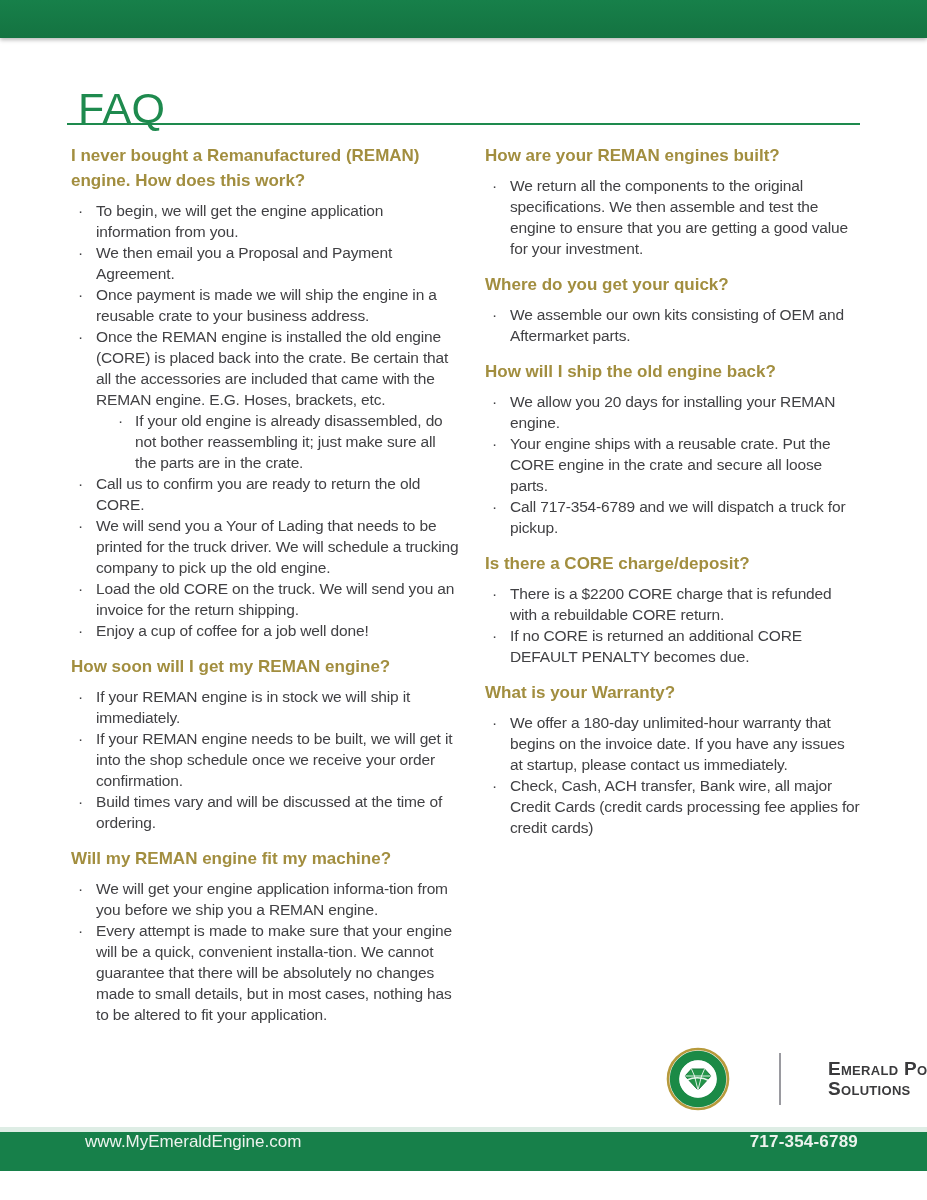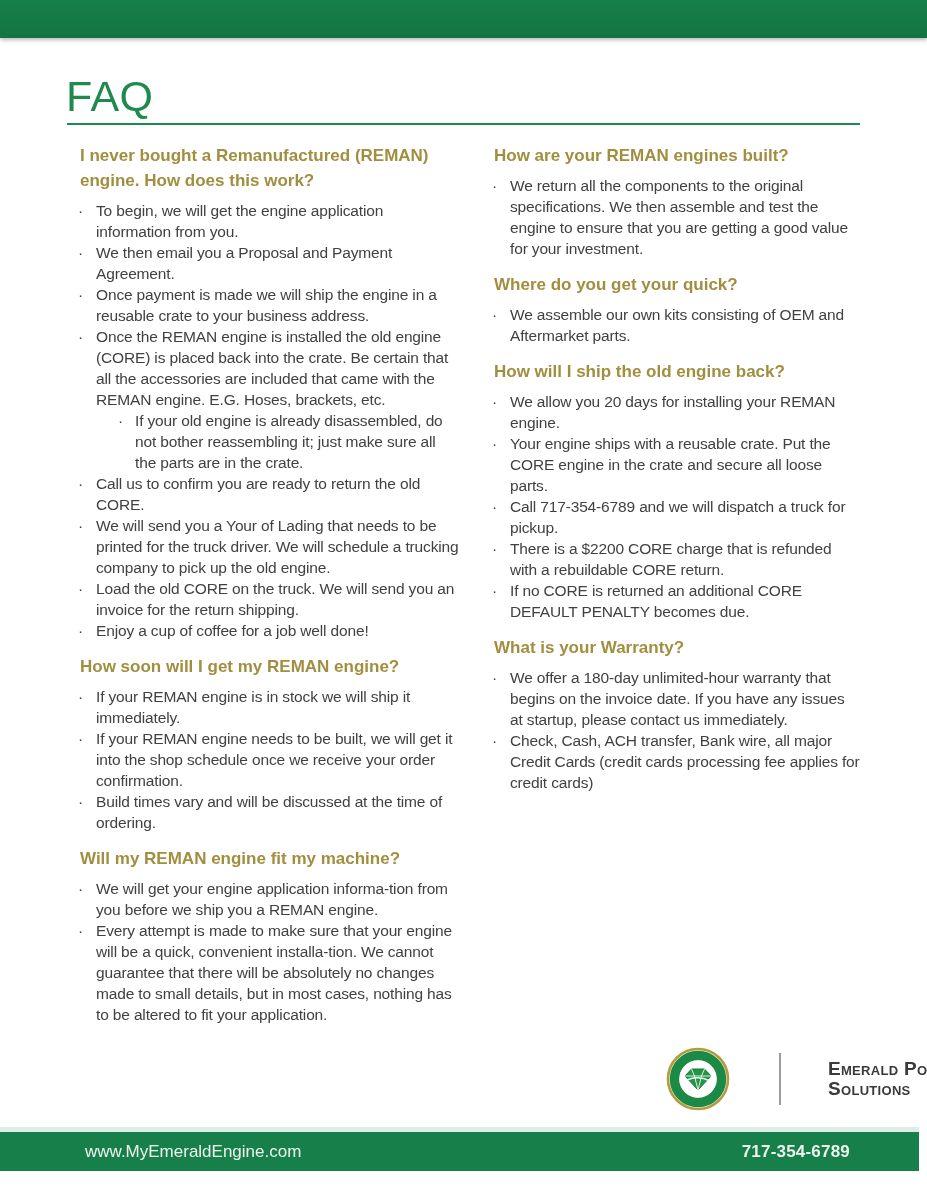--- a/index.html
+++ b/index.html
@@ -7,38 +7,38 @@
     position:relative;width:927px;height:1200px;background:#ffffff;overflow:hidden;
     font-family:"Liberation Sans","DejaVu Sans",sans-serif;
     color:var(--body-text,#414144);
   }
   .top-bar{
     position:absolute;top:0;left:0;right:0;height:38px;
     background:linear-gradient(var(--brand-green,#17804A),#147341);
     box-shadow:0 2px 4px rgba(0,0,0,.28);
   }
   .page-title{
-    position:absolute;left:66px;top:74px;margin:0;
+    position:absolute;left:66px;top:74px;margin:12px;
     font-size:43px;line-height:44px;font-weight:400;letter-spacing:.5px;
     color:var(--title-green,#1E8A4E);
   }
   .title-rule{
     position:absolute;left:67px;top:123px;width:793px;height:2px;
     background:var(--title-green,#1E8A4E);
   }
   .columns{
     position:absolute;left:67px;top:141px;width:794px;
     display:flex;gap:22px;align-items:flex-start;
   }
   .col{flex:0 0 auto;}
   .col-left{width:392px;}
   .col-right{width:380px;}
   .faq-section{margin:0;}
   .faq-heading{
-    margin:13px 13px 7px;font-size:17px;line-height:25px;font-weight:700;
+    margin:13px 4px 7px;font-size:17px;line-height:25px;font-weight:700;
     color:var(--heading-gold,#A28E3F);
   }
   .faq-section:first-child .faq-heading{margin-top:2px;}
   .faq-list{
     list-style:none;margin:0;padding:0;
     font-size:15.5px;line-height:21px;letter-spacing:-0.15px;
     color:var(--body-text,#414144);
   }
   .faq-item{display:grid;grid-template-columns:18px 1fr;padding-left:11px;}
   .faq-item .dot{text-align:left;}
@@ -49,23 +49,23 @@
   }
   .logo-divider{
     width:2px;height:52px;background:var(--divider-gray,#9A9AA0);
     margin:0 11px 0 13px;
   }
   .wordmark{
     font-variant:small-caps;font-weight:700;font-size:19px;line-height:20px;
     letter-spacing:.3px;color:var(--wordmark-gray,#3A3A3C);white-space:nowrap;
   }
   .footer{
-    position:absolute;left:0;right:8px;top:1132px;height:39px;
+    position:absolute;left:0;right:0;top:1132px;height:39px;
     background:var(--brand-green,#17804A);
-    display:flex;align-items:center;justify-content:space-between;
+    display:flex;align-items:flex-start;justify-content:space-between;
     box-sizing:border-box;padding:0 69px 0 85px;
     color:var(--footer-text,#EDF3EE);font-size:17px;
   }
   .footer::before{
     content:"";position:absolute;top:-5px;left:0;right:0;height:5px;
     background:rgba(23,128,74,.14);
   }
   .footer-phone{font-weight:700;letter-spacing:.2px;margin-left:38px;}
 </style>
 </head>
@@ -181,20 +181,21 @@
               <span class="dot">·</span>
               <span class="txt">Your engine ships with a reusable crate. Put the CORE engine in the crate and secure all loose parts.</span>
             </li>
             <li class="faq-item">
               <span class="dot">·</span>
               <span class="txt">Call 717-354-6789 and we will dispatch a truck for pickup.</span>
             </li>
           </ul>
         </section>
         <section class="faq-section">
+          <h3 class="faq-heading">Is there a CORE charge/deposit?</h3>
           <ul class="faq-list">
             <li class="faq-item">
               <span class="dot">·</span>
               <span class="txt">There is a $2200 CORE charge that is refunded with a rebuildable CORE return.</span>
             </li>
             <li class="faq-item">
               <span class="dot">·</span>
               <span class="txt">If no CORE is returned an additional CORE DEFAULT PENALTY becomes due.</span>
             </li>
           </ul>

